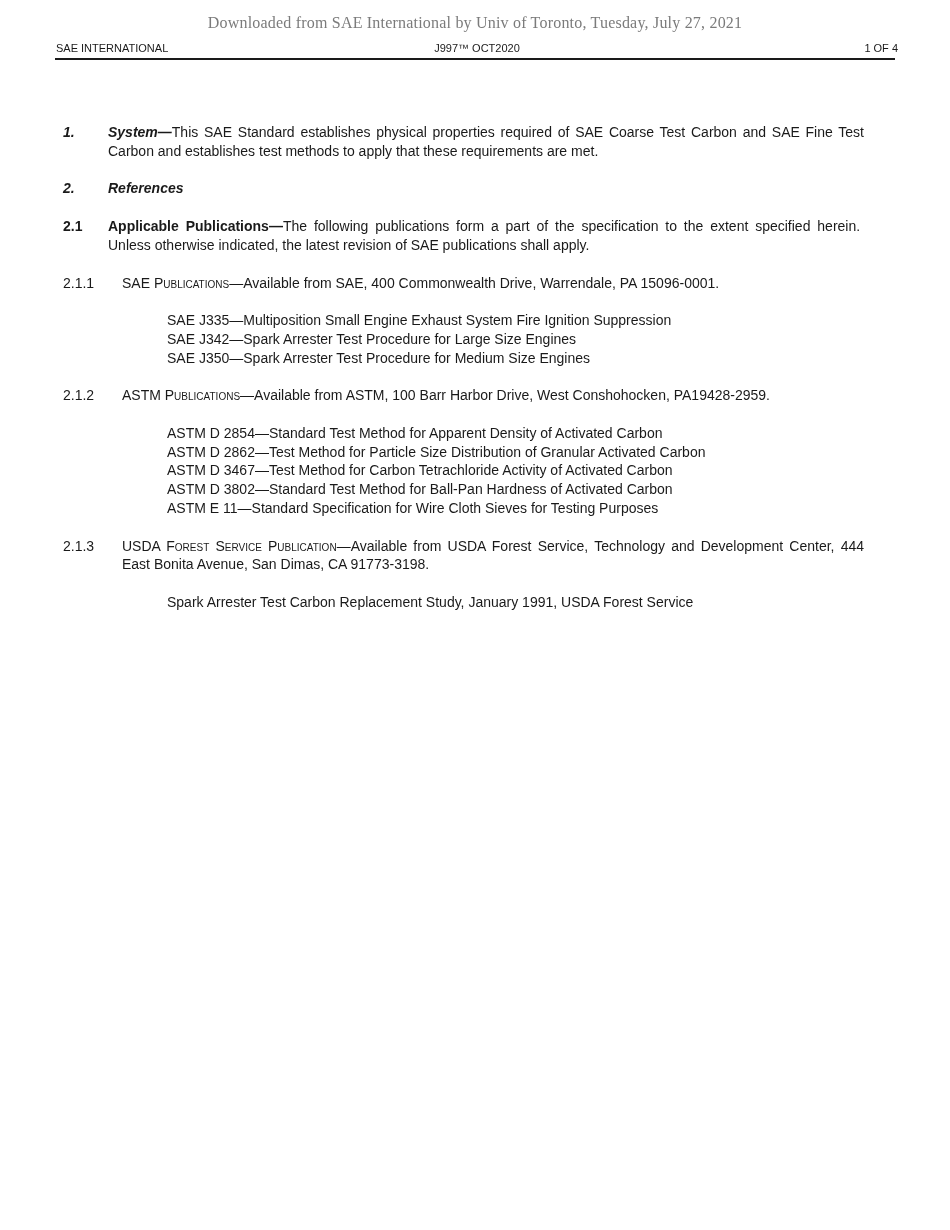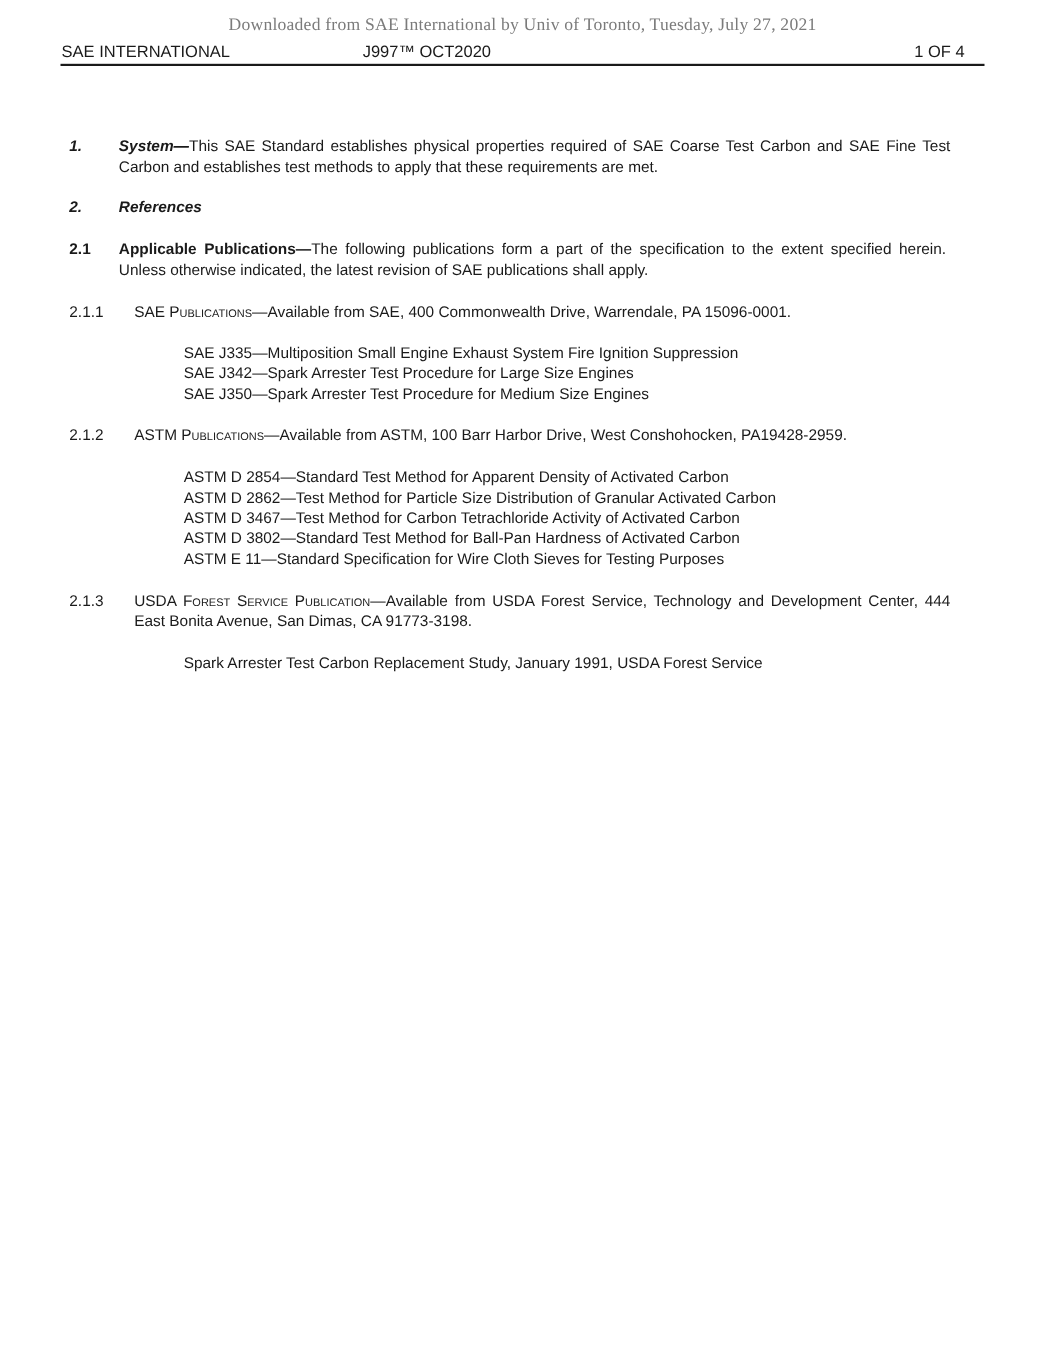--- a/index.html
+++ b/index.html
@@ -16,26 +16,26 @@
   .watermark {
     position: absolute; top: 14px; left: 0; width: 100%;
     text-align: center;
     font-family: "Liberation Serif", serif;
     font-size: 16px;
     color: #7b7b7b;
     letter-spacing: 0.2px;
   }
 
   .header {
-    position: absolute; top: 38px; left: 56px; right: 73px;
+    position: absolute; top: 38px; left: 56px; right: 52px;
     display: flex; align-items: baseline;
-    font-size: 15px; line-height: 20px;
+    font-size: 11px; line-height: 20px;
   }
   .h-left  { flex: 1; text-align: left; white-space: nowrap; }
-  .h-center{ flex: 1; text-align: left; white-space: nowrap; }
+  .h-center{ flex: 1; text-align: center; white-space: nowrap; }
   .h-right { flex: 1; text-align: right; white-space: nowrap; }
 
   .rule {
     position: absolute; top: 58px; left: 55px; right: 55px;
     border-bottom: 2.5px solid #1a1a1a;
   }
 
   .content {
     position: absolute; top: 123px; left: 63px; width: 801px;
     font-size: 14px; line-height: 18.7px;

